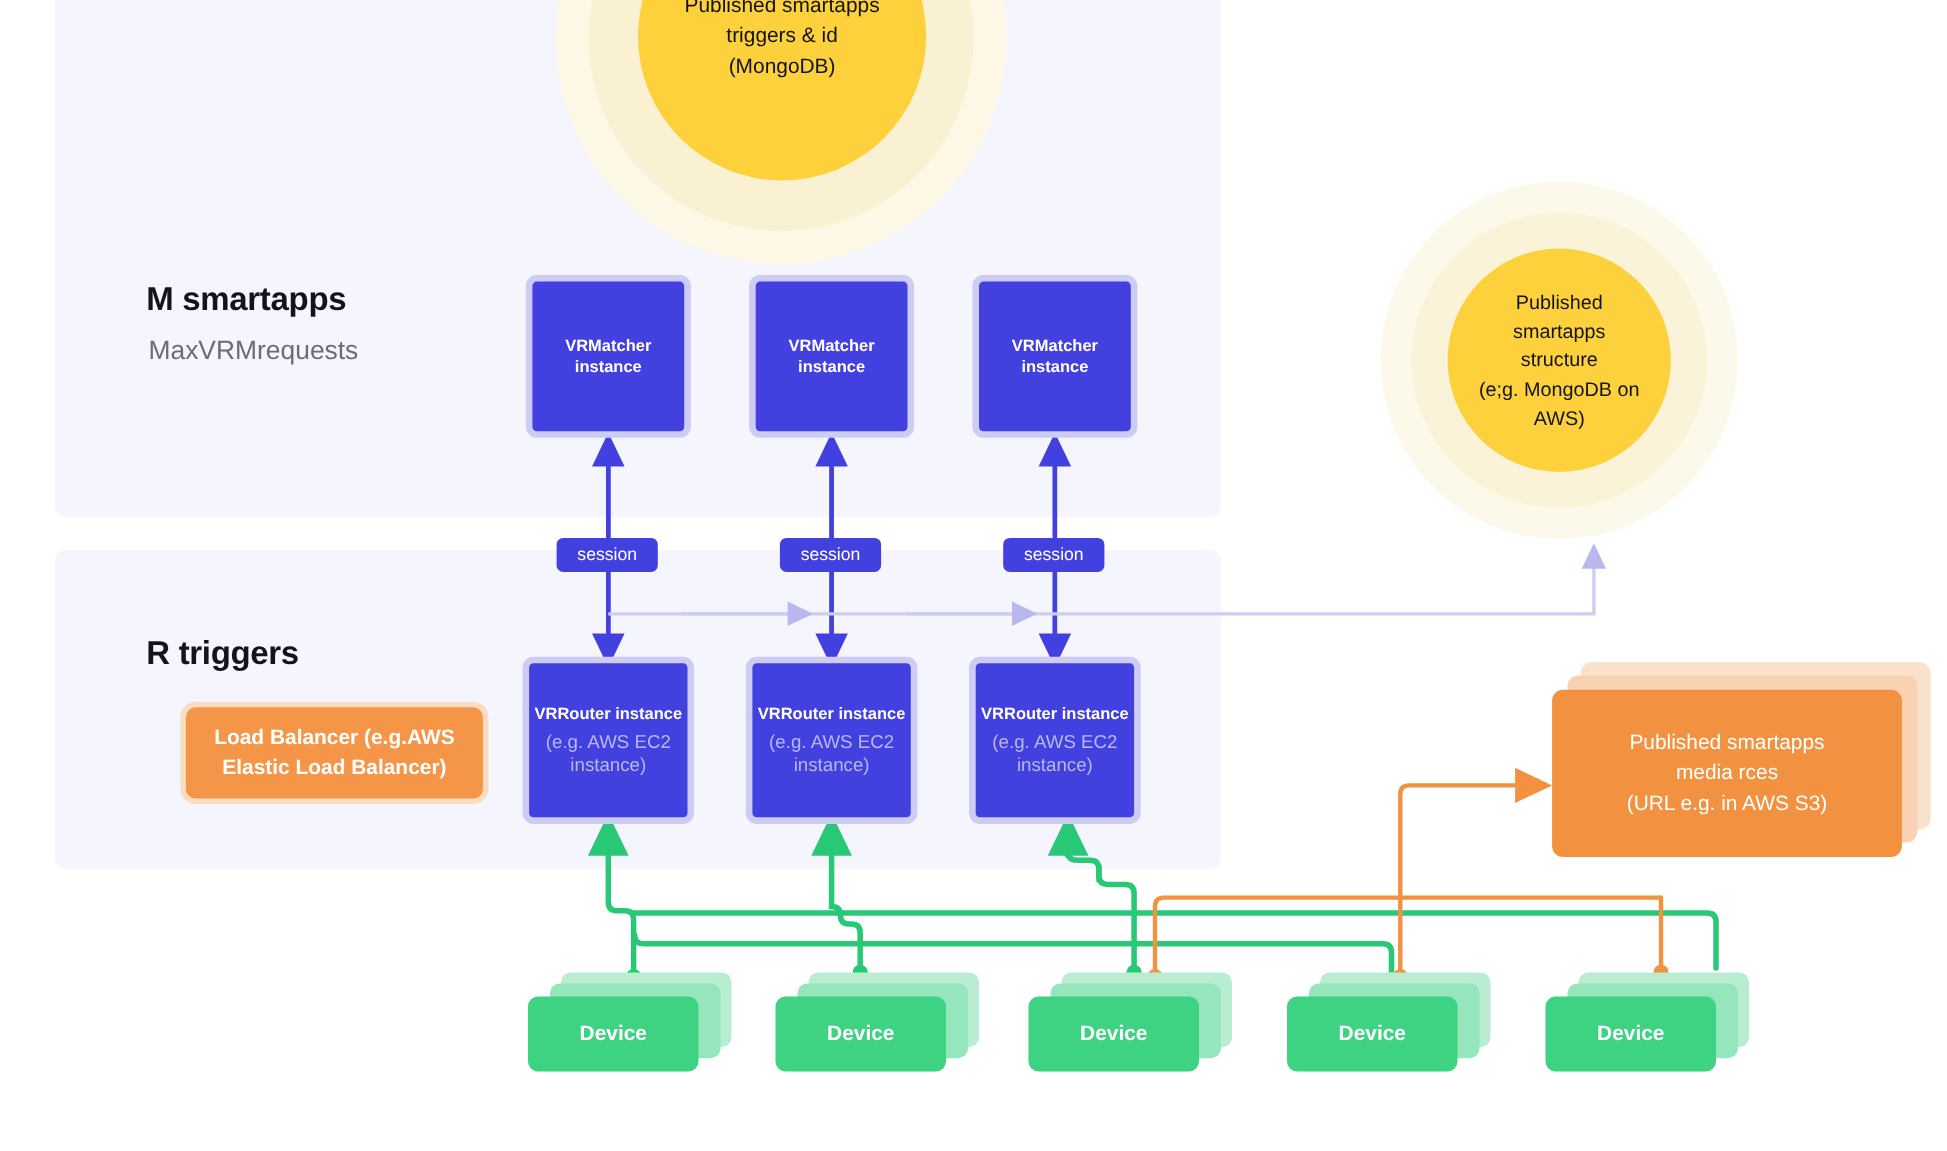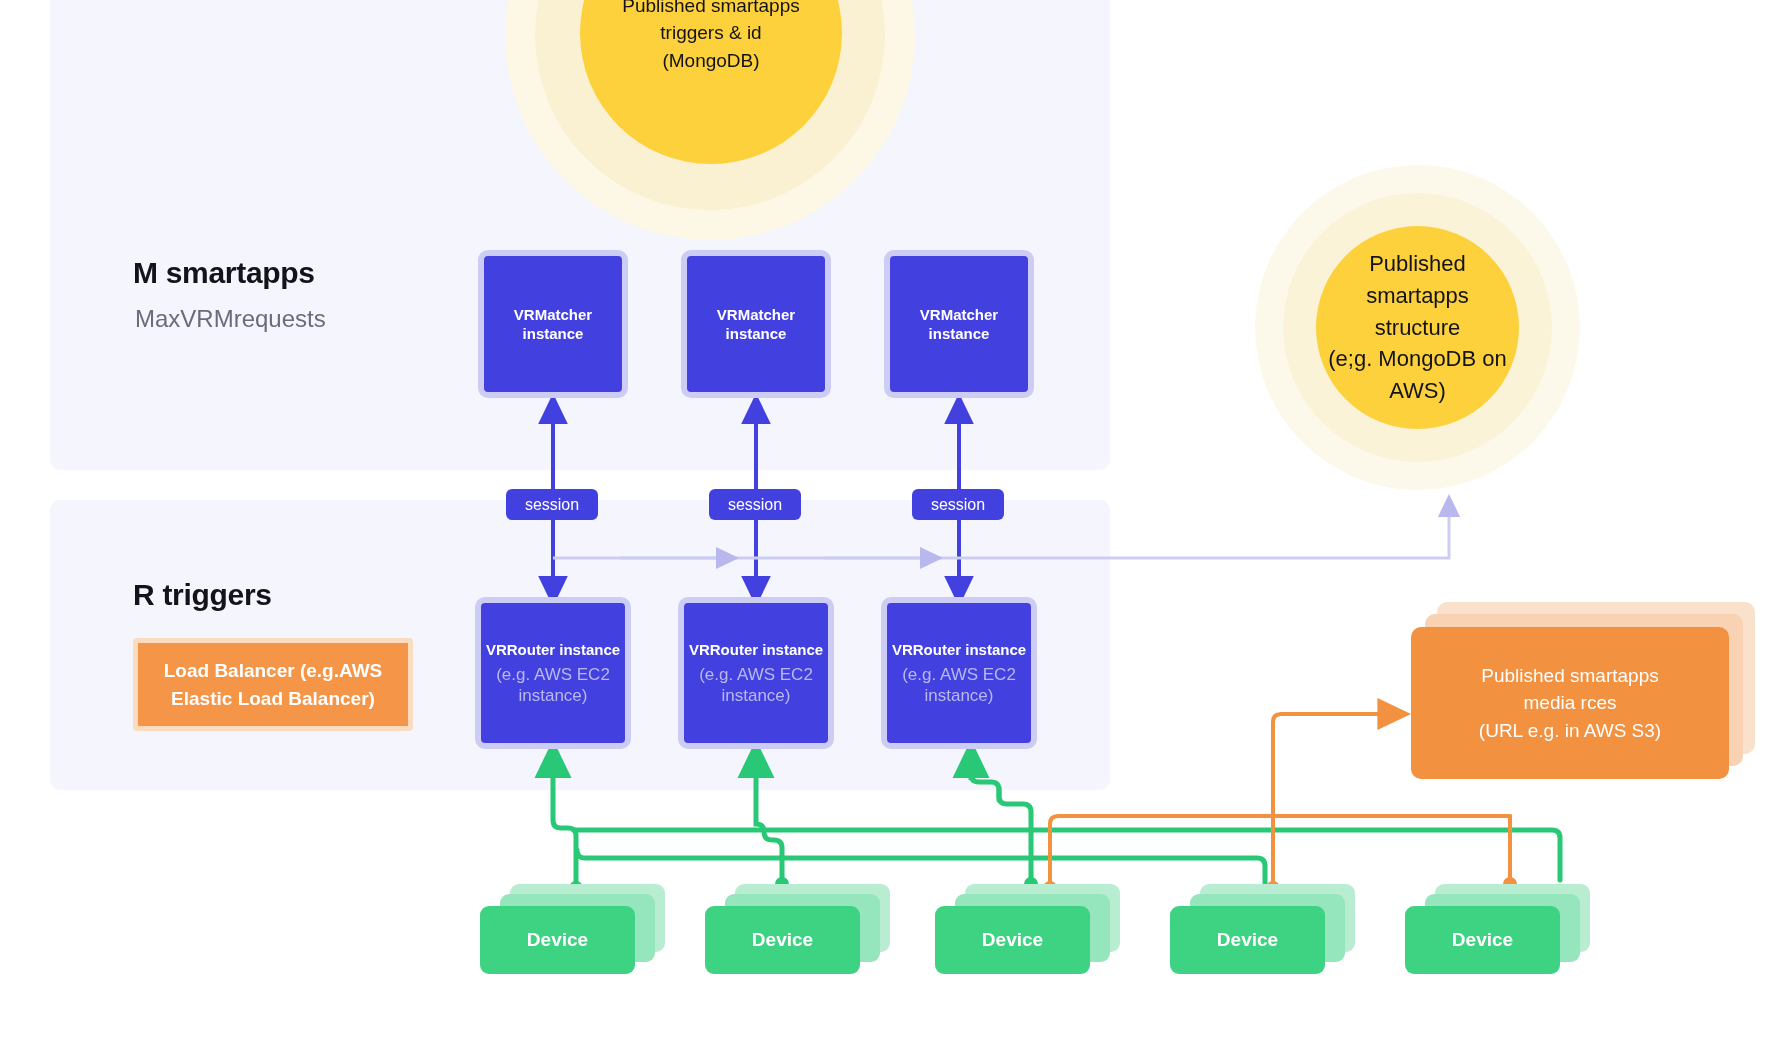--- a/index.html
+++ b/index.html
@@ -66,30 +66,31 @@
     align-items:center;
     justify-content:center;
     z-index:6;
   }
 
   
   .node-orange{
     position:absolute;
     background:#f59547;
     border:5px solid #fbdcc1;
-    border-radius:4px;
+    border-radius:14px;
     box-sizing:border-box;
     color:#ffffff;
     font-weight:bold;
     font-size:19px;
     display:flex;
     align-items:center;
     justify-content:center;
     text-align:center;
     line-height:1.45;
+    margin-left:31px;
   }
   .card-orange{
     position:absolute;
     background:#f2913f;
     border-radius:10px;
     color:#ffffff;
     font-size:19px;
     display:flex;
     align-items:center;
     justify-content:center;
@@ -144,21 +145,21 @@
   <div class="circ-core" style="left:580px;top:-98px;width:262px;height:262px;">
     <div>
       <div>Published smartapps</div>
       <div>triggers &amp; id</div>
       <div>(MongoDB)</div>
     </div>
   </div>
 
   <div class="circ" style="left:1255px;top:165px;width:325px;height:325px;background:#fdf9ea;"></div>
   <div class="circ" style="left:1283px;top:193px;width:269px;height:269px;background:#fbf3d8;"></div>
-  <div class="circ-core" style="left:1316px;top:226px;width:203px;height:203px;font-size:22px;">
+  <div class="circ-core" style="left:1316px;top:226px;width:203px;height:203px;font-size:18px;">
     <div>
       <div>Published</div>
       <div>smartapps</div>
       <div>structure</div>
       <div>(e;g. MongoDB on</div>
       <div>AWS)</div>
     </div>
   </div>
 
   <div class="section-title" style="left:133px;top:256px;">M smartapps</div>

